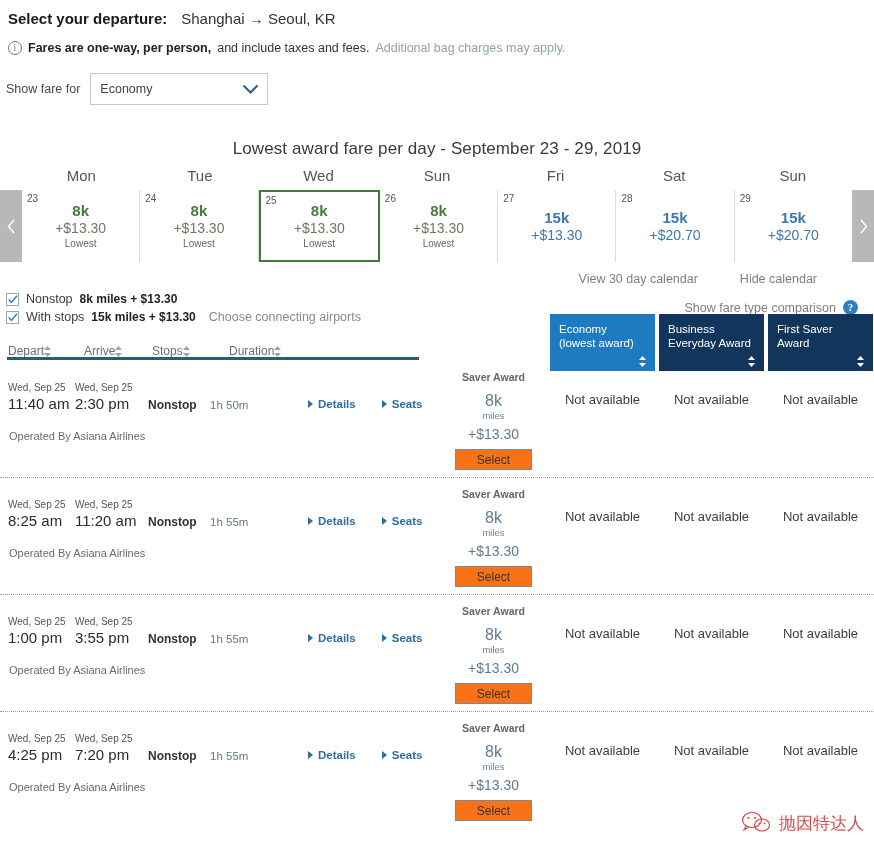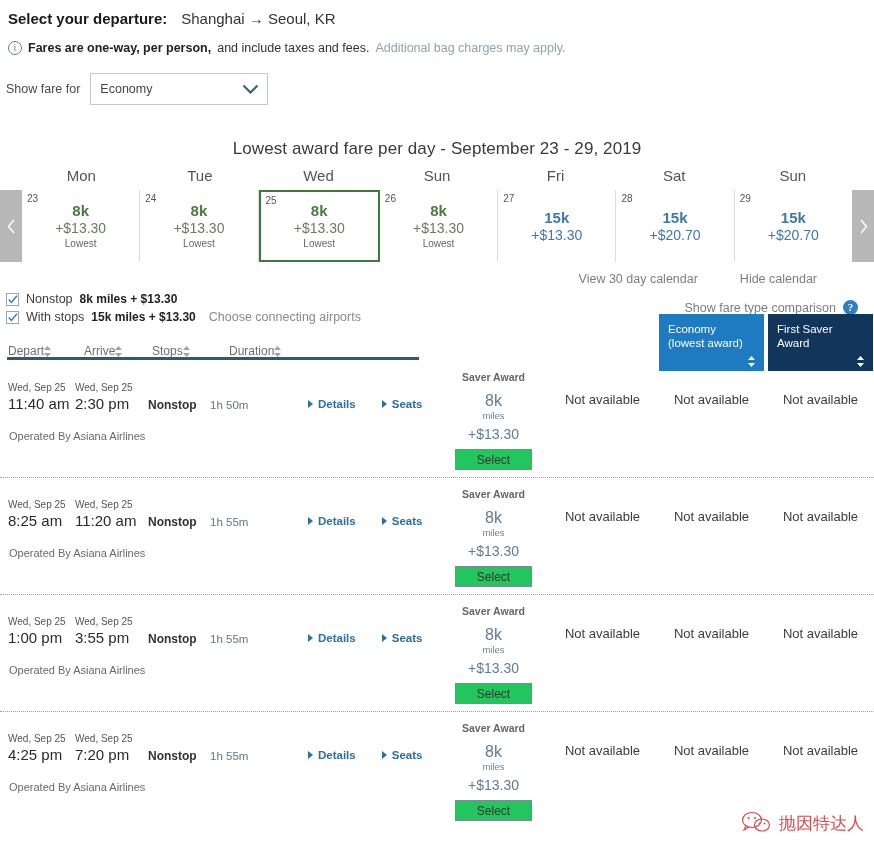--- a/index.html
+++ b/index.html
@@ -148,21 +148,21 @@
   .fares { position: absolute; right: 1px; top: 10px; display: flex; gap: 4px; }
   .fcell {
     width: 105px; display: flex; flex-direction: column; align-items: center;
   }
   .fcell .sa { font-size: 10.5px; color: #666; margin-bottom: 9px; font-weight: bold; }
   .fcell .mi { font-size: 16px; color: #5e7c95; line-height: 17px; }
   .fcell .miu { font-size: 9.5px; color: #6d8296; line-height: 13px; }
   .fcell .tx { font-size: 14px; color: #5e7c95; margin-top: 4px; }
   .fcell .sel {
     margin-top: 7px; width: 77px; height: 21px; border: 1px solid #7a8a96;
-    background: #22c55e; font-size: 12px; color: #333; cursor: pointer;
+    background: #f97316; font-size: 12px; color: #333; cursor: pointer;
     font-family: "Liberation Sans", sans-serif;
   }
   .fcell .na { font-size: 13px; color: #3d3d3d; margin-top: 21px; }
 
   
   .wm {
     position: absolute; right: 10px; bottom: 18px;
     display: flex; align-items: center; gap: 8px;
     color: #d23c3c; font-size: 17px; opacity: .92;
   }
@@ -293,20 +293,28 @@
 
   <div class="cmp">
     <span>Show fare type comparison</span>
     <span class="help-ic">?</span>
   </div>
 
   <div class="fare-heads" id="fare-heads">
       <div class="fh active">
         <div>Economy</div>
         <div>(lowest award)</div>
+        <svg class="sorter" width="7" height="11" viewBox="0 0 7 11">
+          <polygon points="3.5,0 7,4 0,4" fill="#ffffff"></polygon>
+          <polygon points="3.5,11 7,7 0,7" fill="#ffffff"></polygon>
+        </svg>
+      </div>
+      <div class="fh">
+        <div>Business</div>
+        <div>Everyday Award</div>
         <svg class="sorter" width="7" height="11" viewBox="0 0 7 11">
           <polygon points="3.5,0 7,4 0,4" fill="#ffffff"></polygon>
           <polygon points="3.5,11 7,7 0,7" fill="#ffffff"></polygon>
         </svg>
       </div>
       <div class="fh">
         <div>First Saver Award</div>
         <div></div>
         <svg class="sorter" width="7" height="11" viewBox="0 0 7 11">
           <polygon points="3.5,0 7,4 0,4" fill="#ffffff"></polygon>

